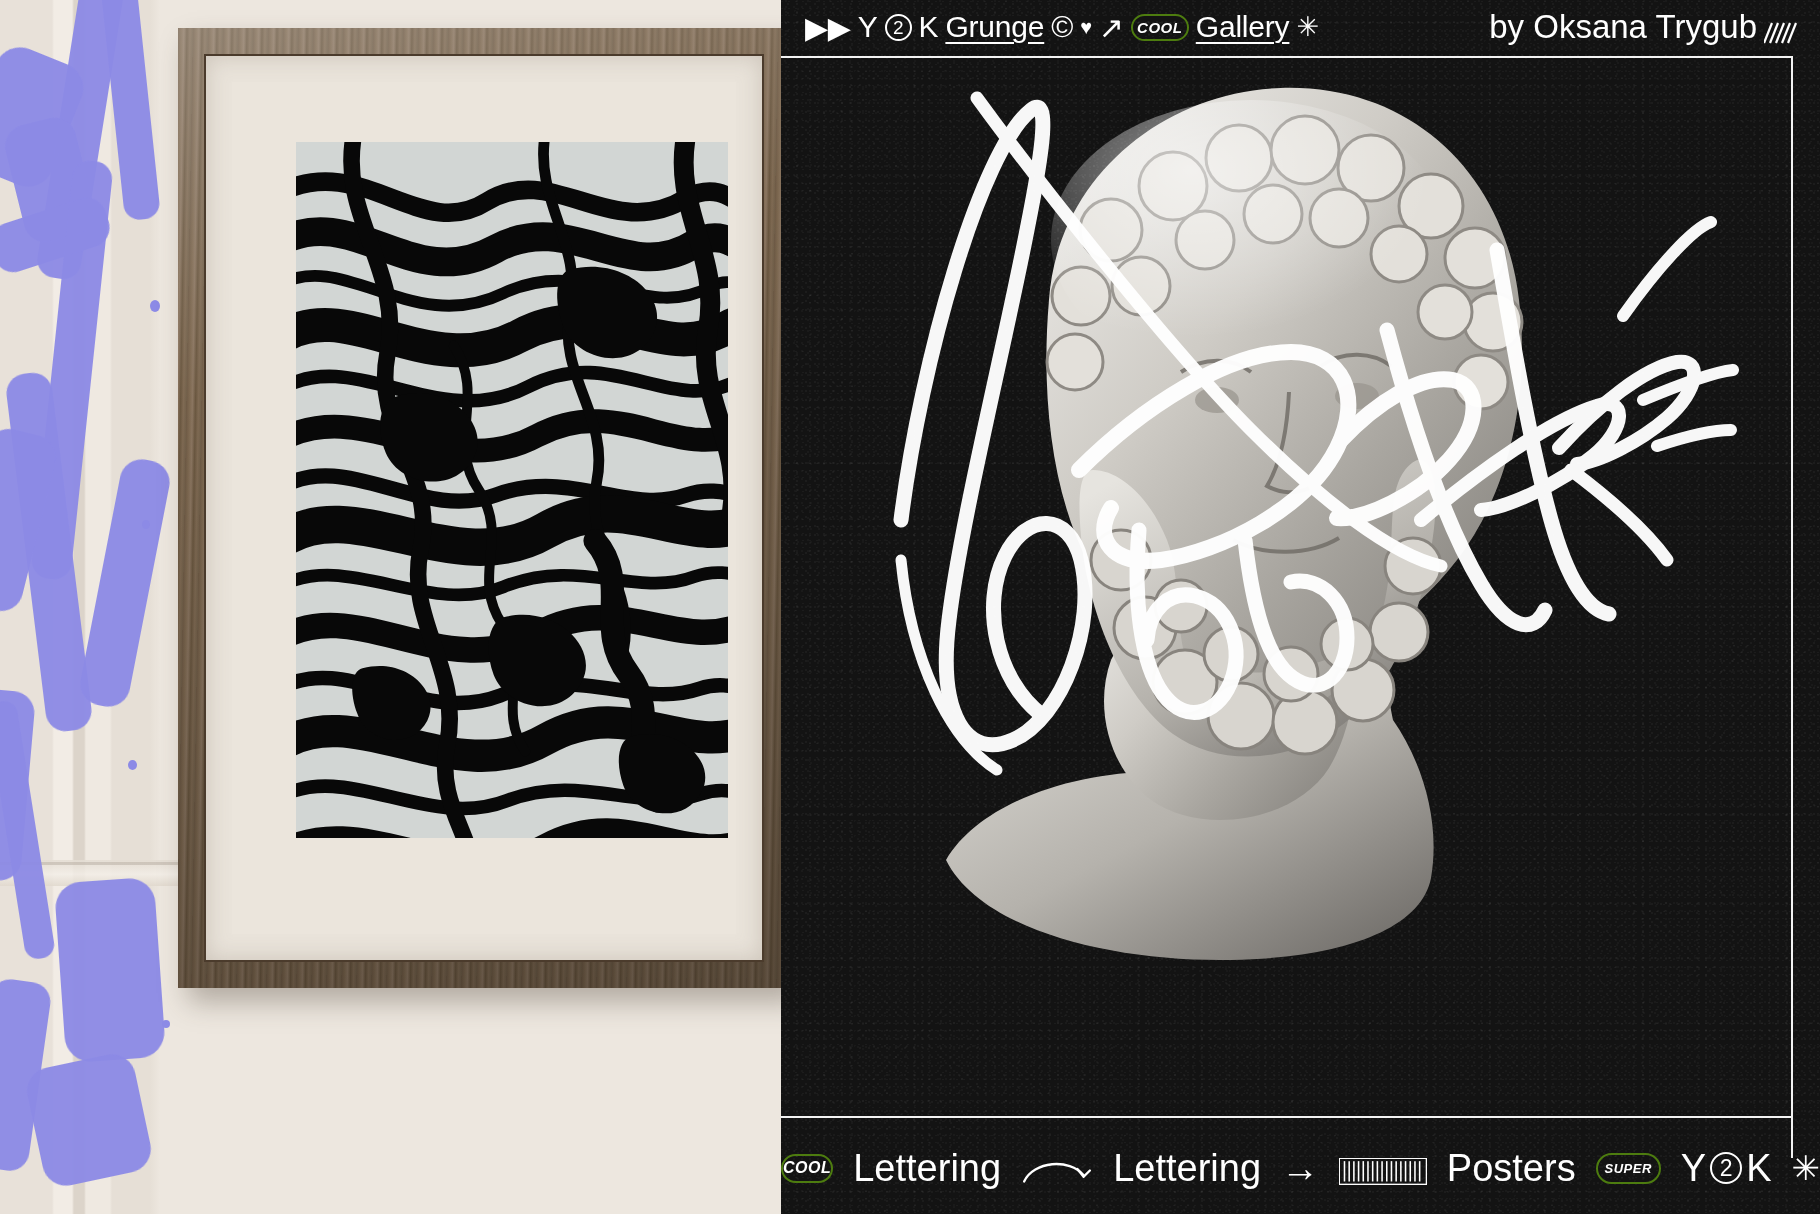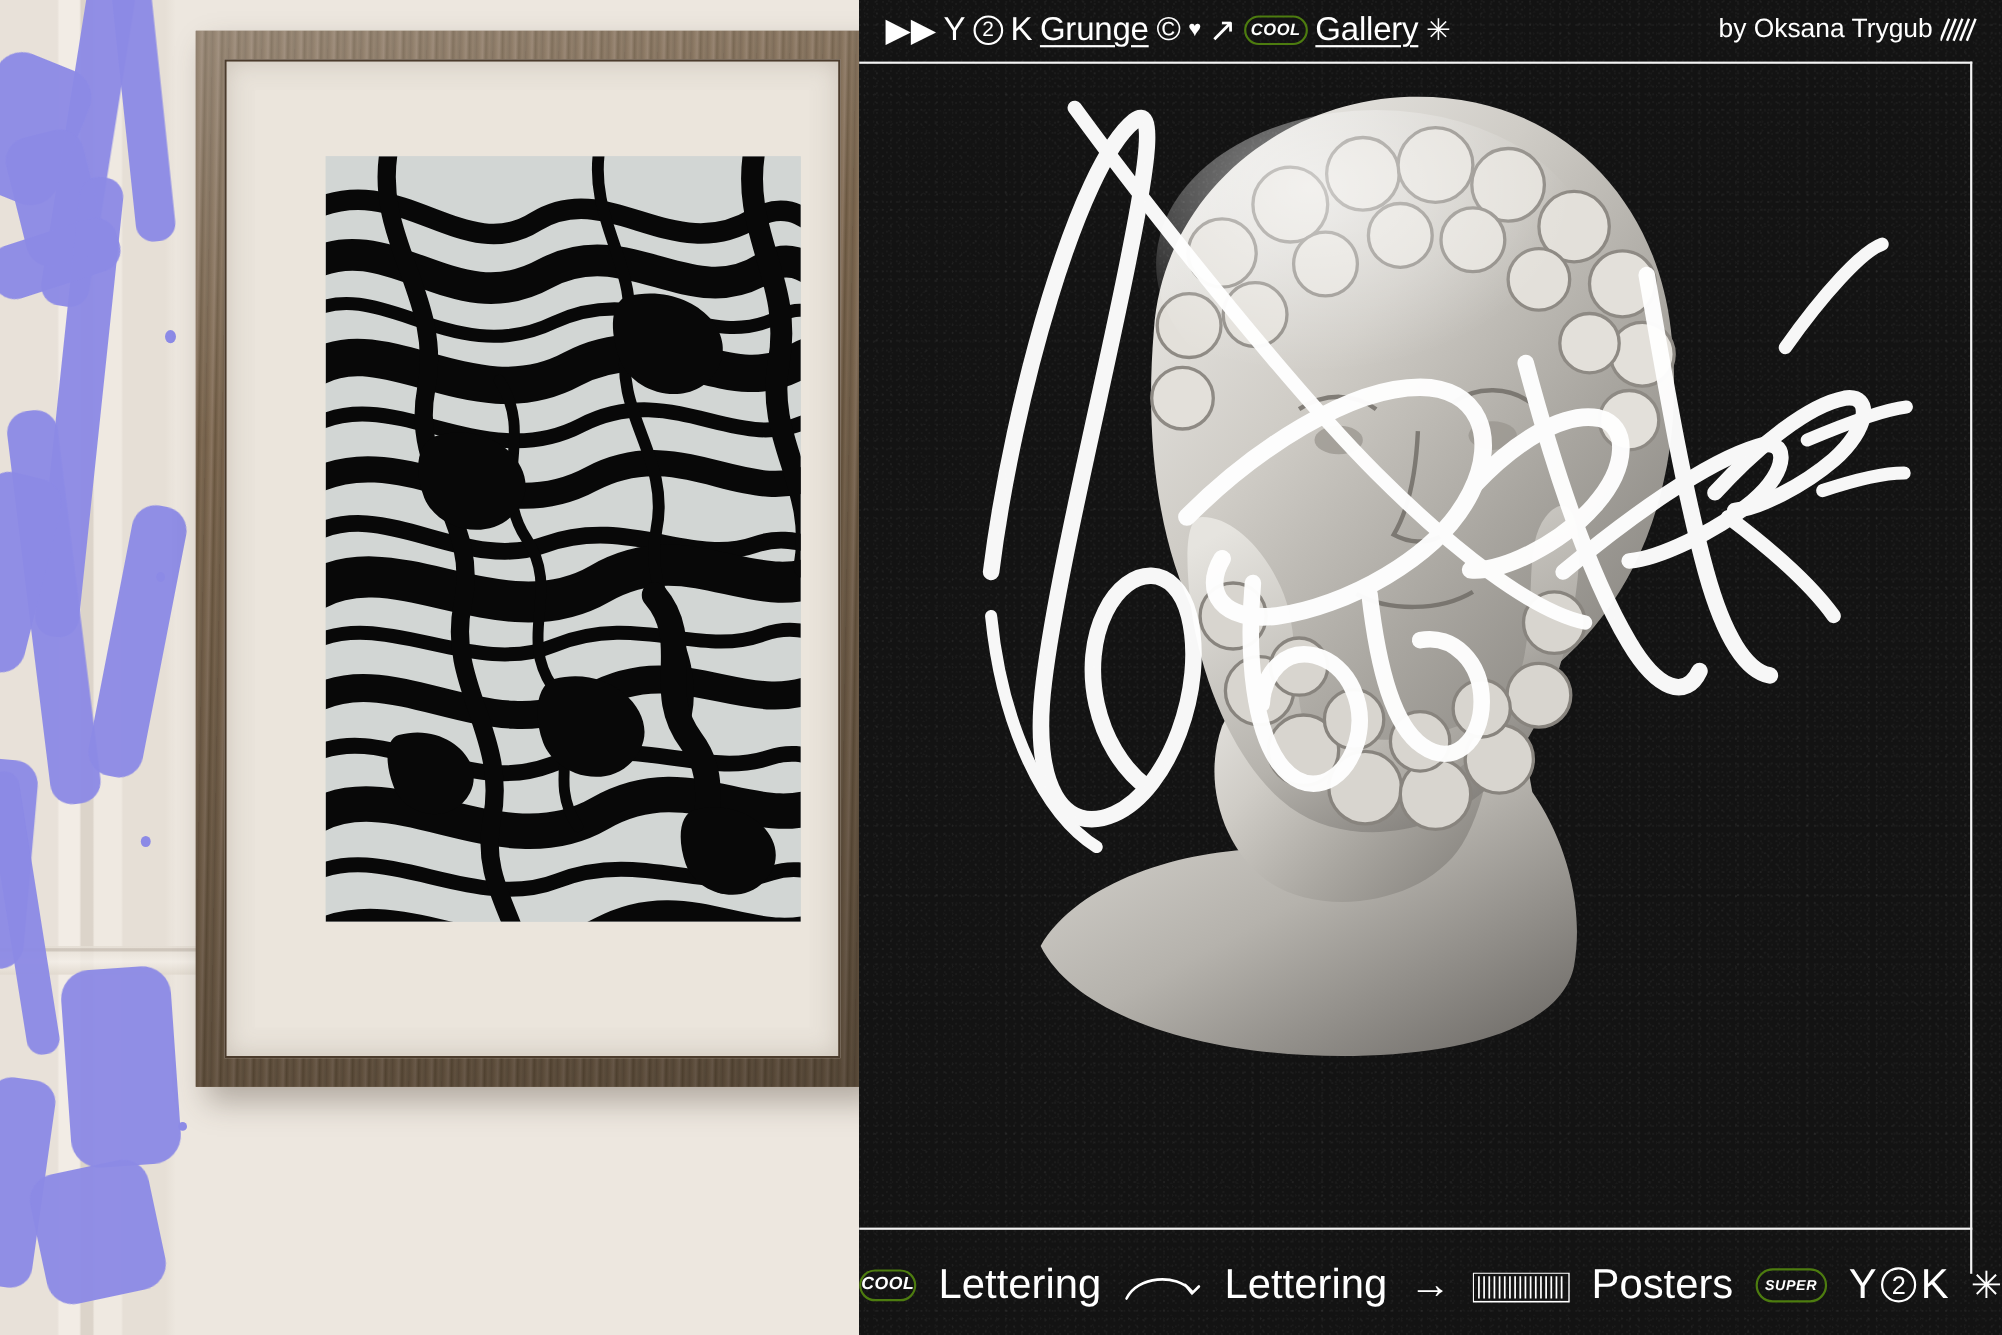--- a/index.html
+++ b/index.html
@@ -92,21 +92,21 @@
   .rule-h{ position:absolute; left:0; height:2px; background:#f3f3f3; }
 
   
   .poster-header{
     position:absolute; left:0; top:0; width:100%; height:54px;
     display:flex; align-items:center; justify-content:space-between;
     padding:0 22px 0 24px; color:#fff; z-index:6;
   }
   .hdr-left, .hdr-right{ display:flex; align-items:center; gap:7px; white-space:nowrap; }
   .hdr-left{ font-size:30px; letter-spacing:-.2px; }
-  .hdr-right{ font-size:24px; }
+  .hdr-right{ font-size:33px; }
   .u-line{ text-decoration:underline; text-underline-offset:5px; text-decoration-thickness:2px; }
 
   .chip{
     display:inline-flex; align-items:center; justify-content:center;
     border:2px solid #4d7c0f; border-radius:999px;
     font-style:italic; font-weight:700; letter-spacing:.5px; line-height:1;
   }
   .chip-cool{ width:58px; height:27px; font-size:15px; }
   .chip-super{ width:82px; height:31px; font-size:13px; }
 

